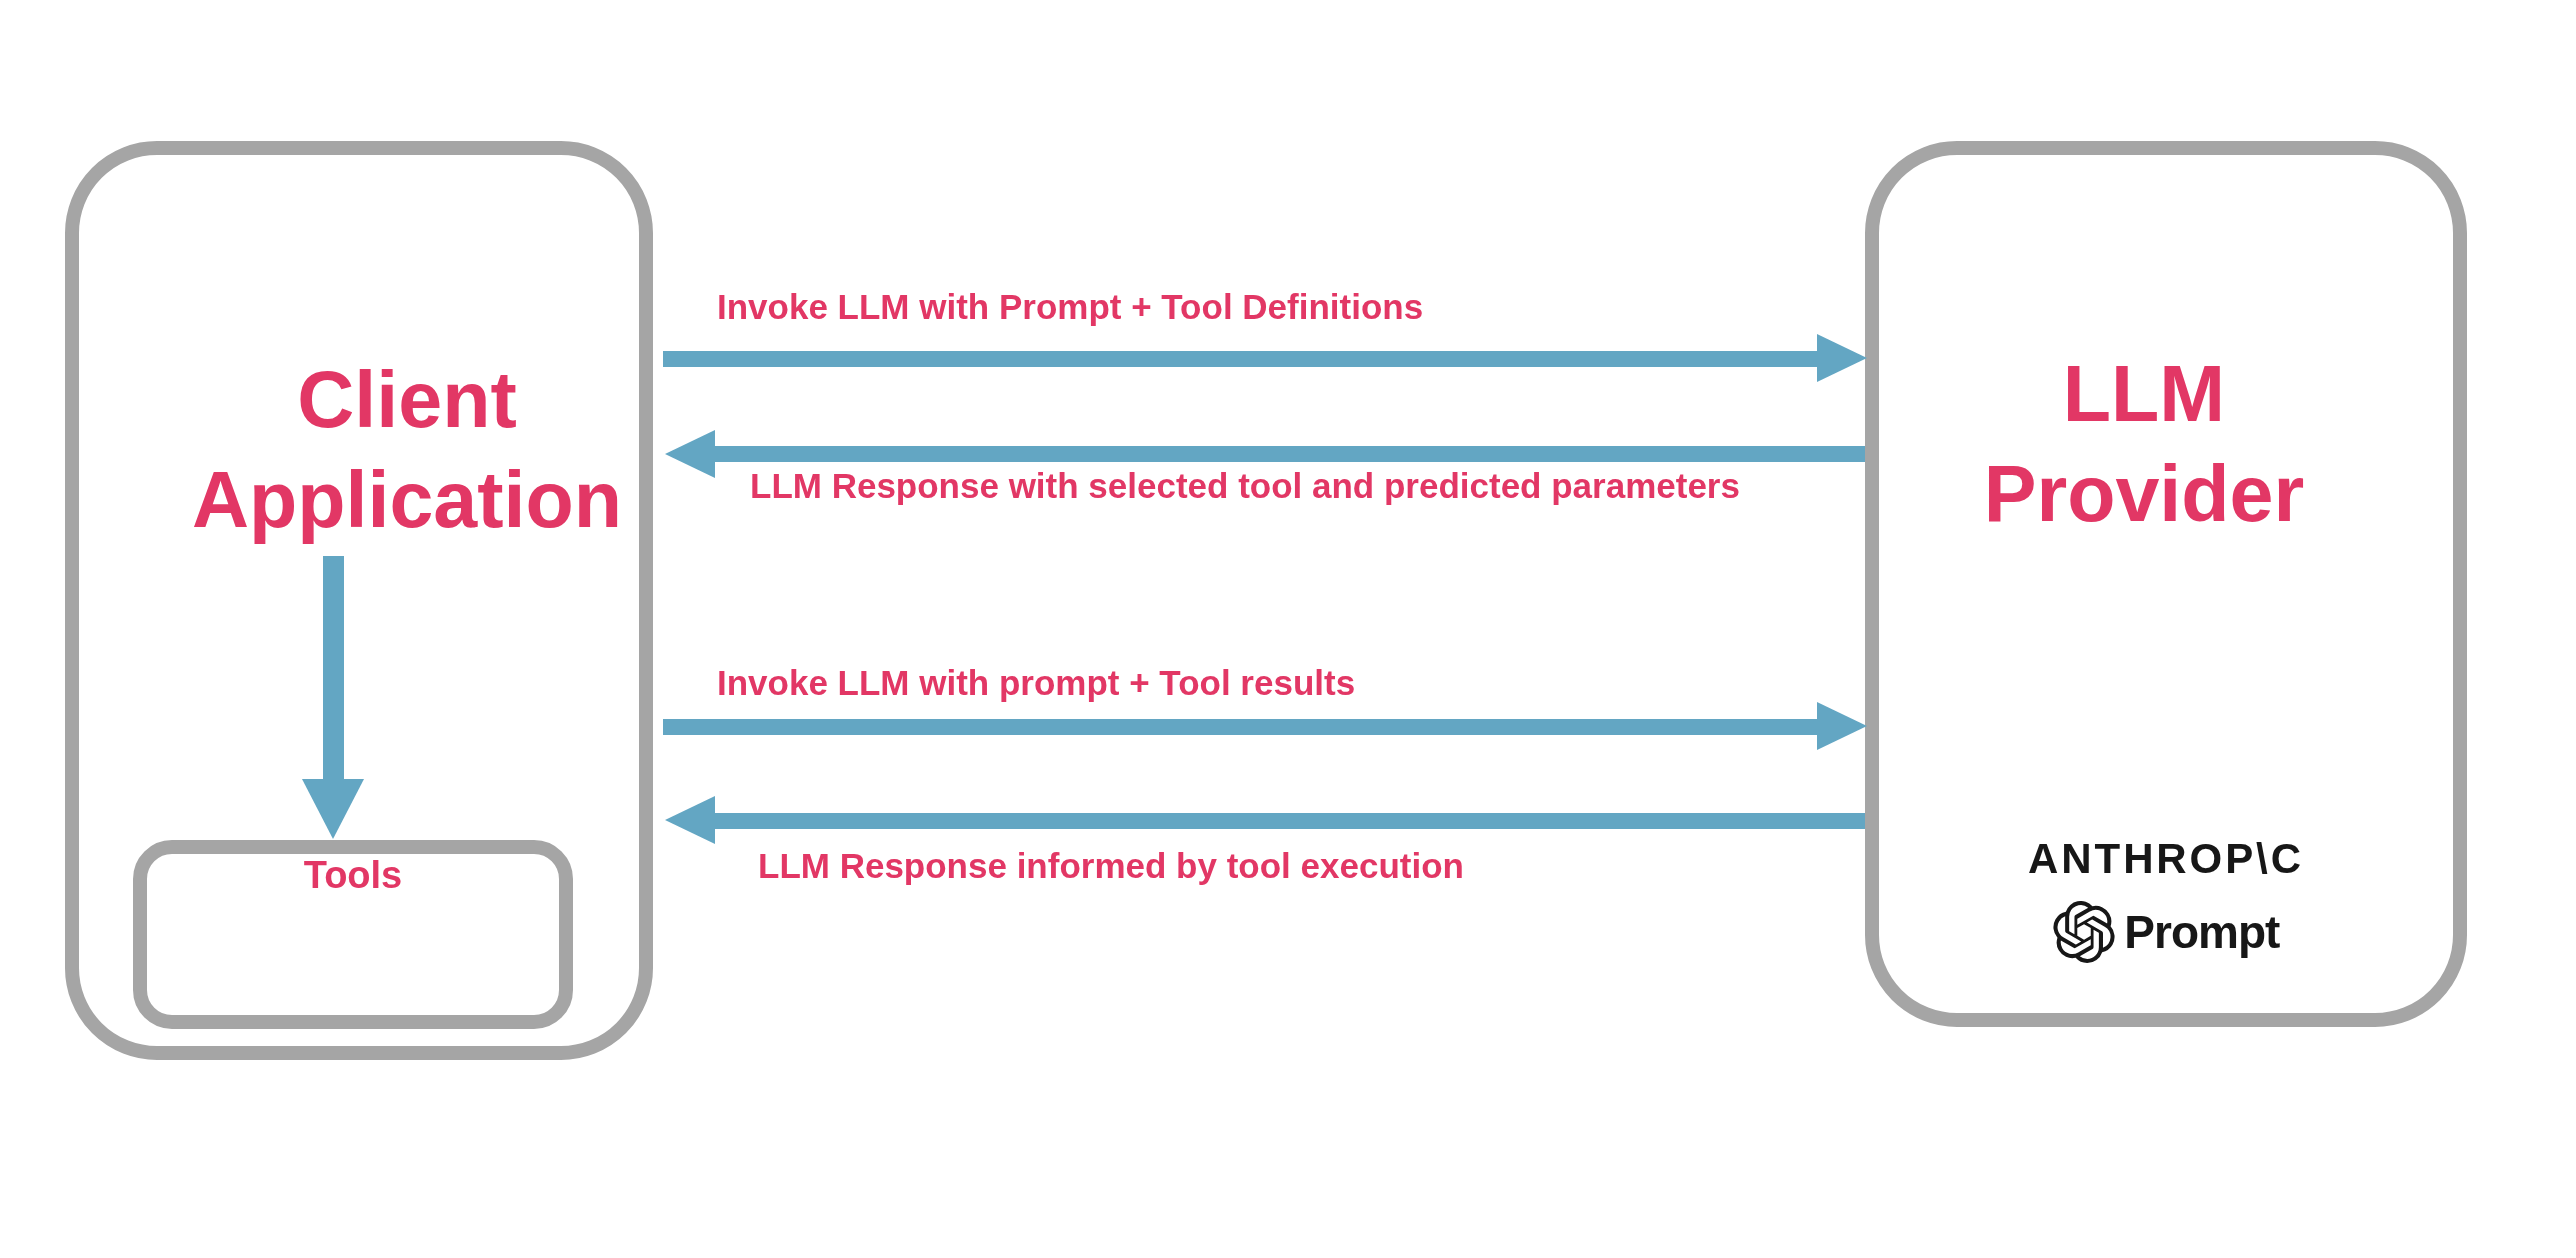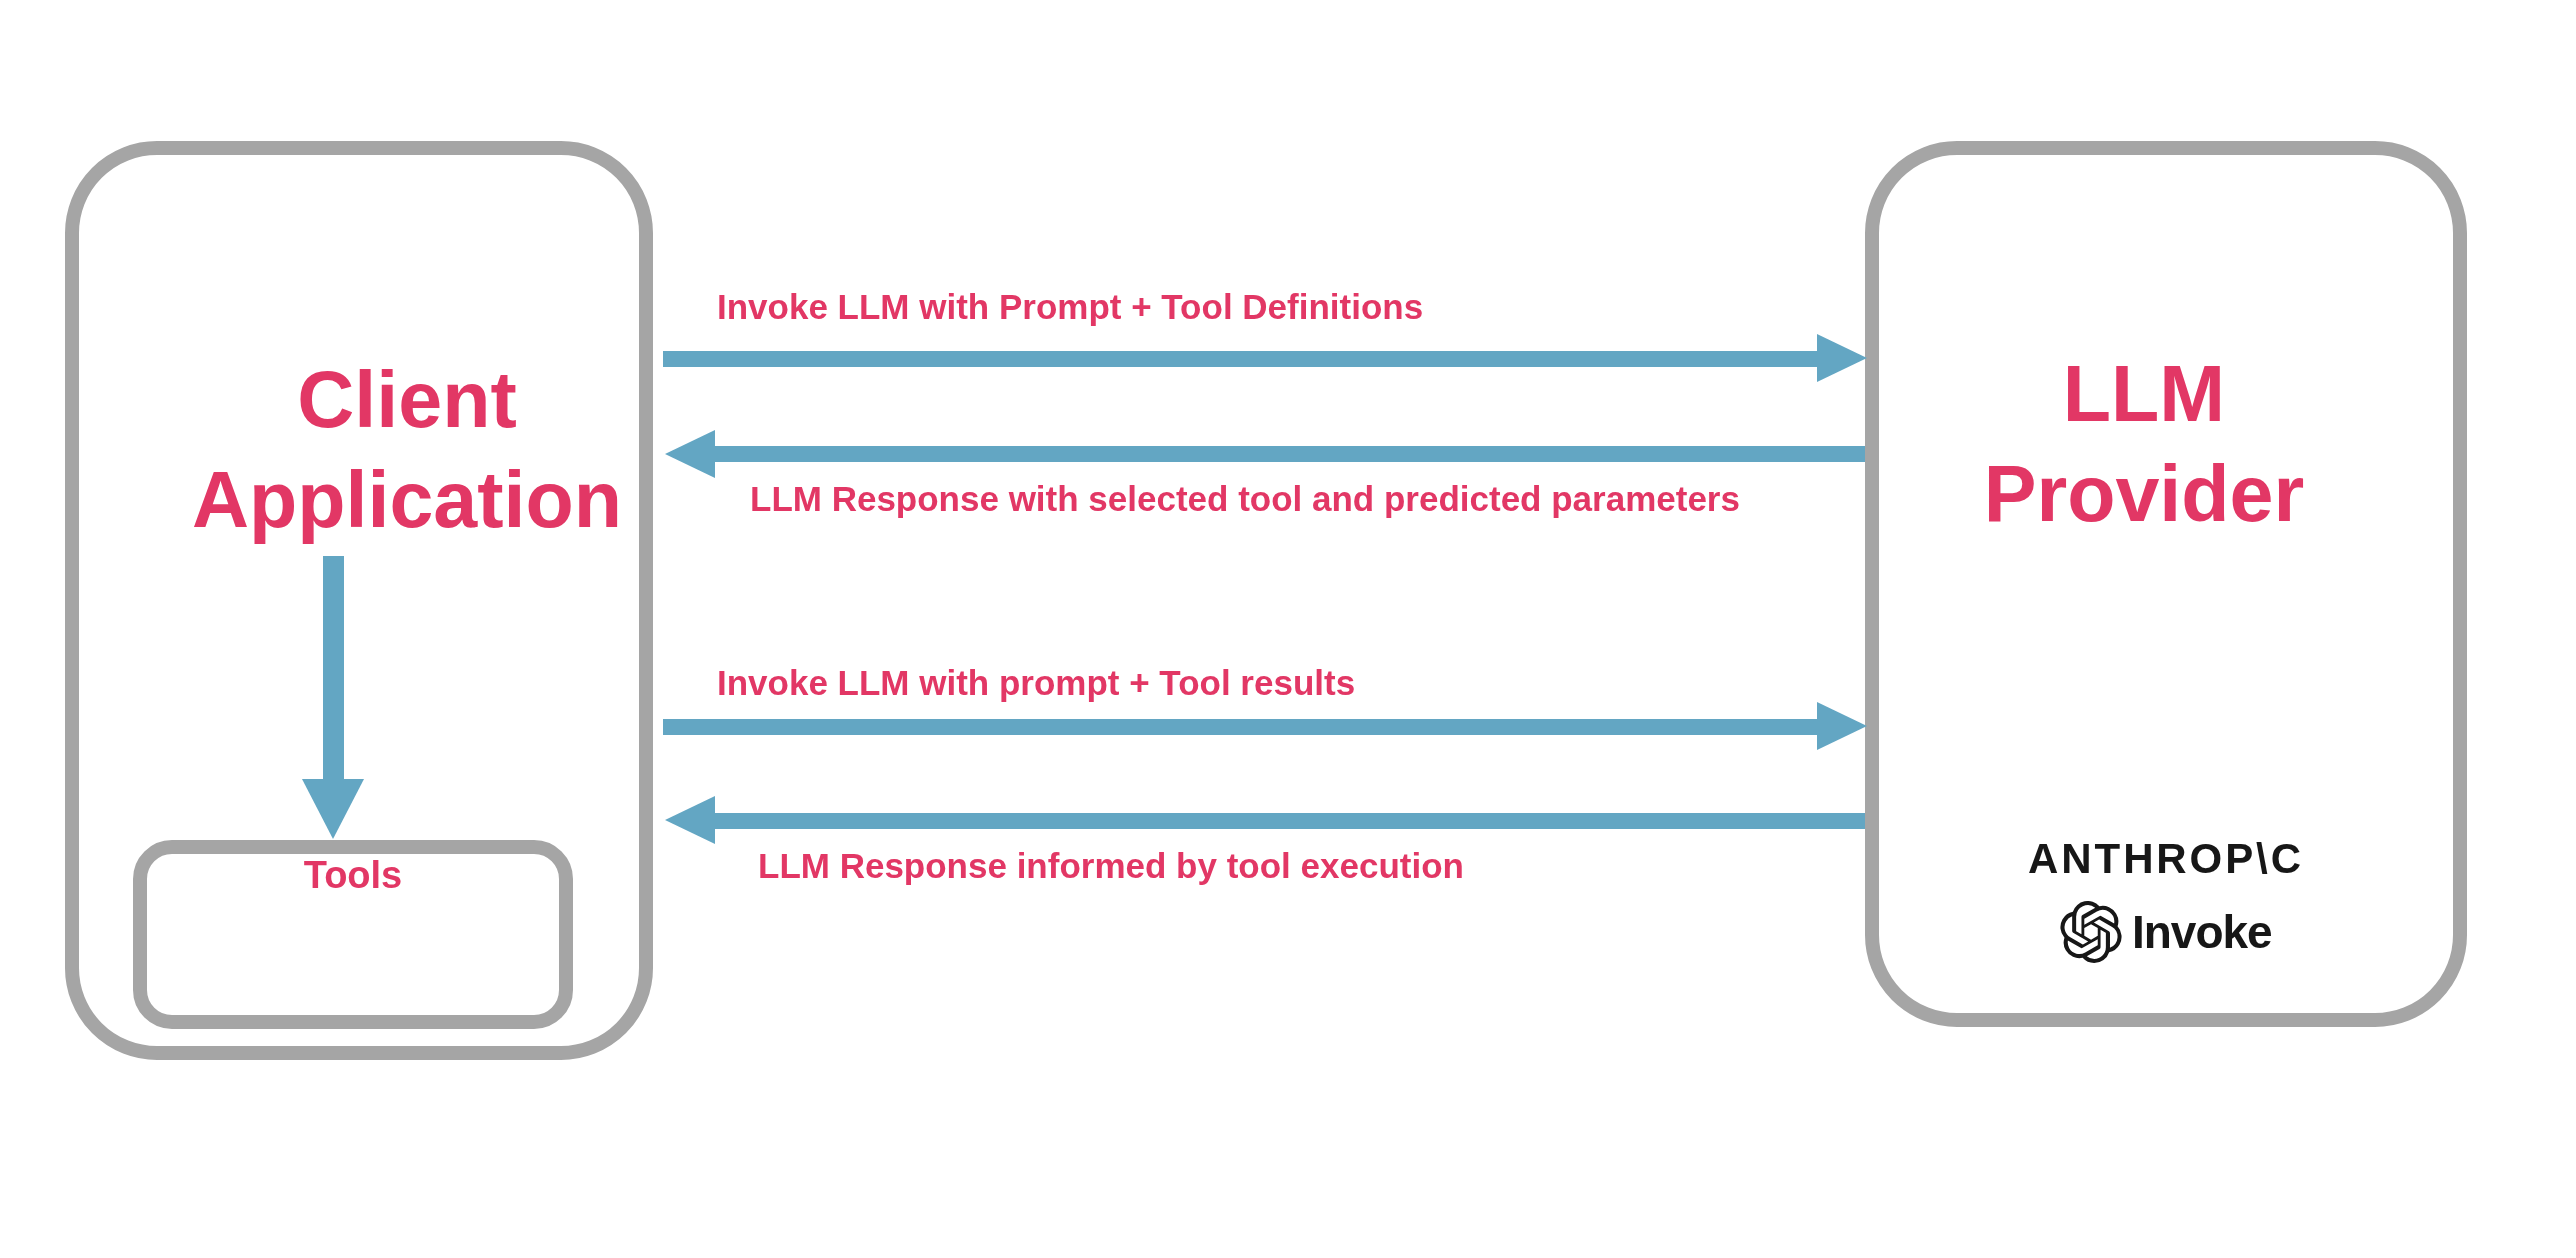--- a/index.html
+++ b/index.html
@@ -138,30 +138,30 @@
   </div>
 
   <div class="anthropic-logo" style="left:1865px; top:835px; width:602px;">ANTHROP\C</div>
 
   <div class="openai-logo" style="left:1865px; top:901px; width:602px;">
     <span style="display:inline-flex;">
       <svg width="62" height="62" viewBox="0 0 24 24" fill="#171717" xmlns="http://www.w3.org/2000/svg">
         <path d="M22.2819 9.8211a5.9847 5.9847 0 0 0-.5157-4.9108 6.0462 6.0462 0 0 0-6.5098-2.9A6.0651 6.0651 0 0 0 4.9807 4.1818a5.9847 5.9847 0 0 0-3.9977 2.9 6.0462 6.0462 0 0 0 .7427 7.0966 5.98 5.98 0 0 0 .511 4.9107 6.051 6.051 0 0 0 6.5146 2.9001A5.9847 5.9847 0 0 0 13.2599 24a6.0557 6.0557 0 0 0 5.7718-4.2058 5.9894 5.9894 0 0 0 3.9977-2.9001 6.0557 6.0557 0 0 0-.7475-7.073zM13.2599 22.4301a4.4755 4.4755 0 0 1-2.8764-1.04l.1419-.0804 4.7783-2.7582a.7948.7948 0 0 0 .3927-.6813v-6.7369l2.02 1.1686a.071.071 0 0 1 .038.0615v5.5826a4.504 4.504 0 0 1-4.4945 4.4944zm-9.6607-4.1254a4.4708 4.4708 0 0 1-.5346-3.0137l.142.0852 4.783 2.7582a.7712.7712 0 0 0 .7806 0l5.8428-3.3685v2.3324a.0804.0804 0 0 1-.0332.0615L9.74 19.9502a4.4992 4.4992 0 0 1-6.1408-1.6464zM2.3408 7.8956a4.485 4.485 0 0 1 2.3655-1.9728V11.6a.7664.7664 0 0 0 .3879.6765l5.8144 3.3543-2.0201 1.1685a.0757.0757 0 0 1-.071 0l-4.8303-2.7865A4.504 4.504 0 0 1 2.3408 7.8956zm16.5963 3.8558L13.1038 8.364 15.1192 7.2a.0757.0757 0 0 1 .071 0l4.8303 2.7913a4.4944 4.4944 0 0 1-.6765 8.1042v-5.6772a.79.79 0 0 0-.407-.667zm2.0107-3.0231l-.142-.0852-4.7735-2.7818a.7759.7759 0 0 0-.7854 0L9.409 9.2297V6.8974a.0662.0662 0 0 1 .0284-.0615l4.8303-2.7866a4.4992 4.4992 0 0 1 6.6802 4.66zM8.3065 12.863l-2.02-1.1638a.0804.0804 0 0 1-.038-.0567V6.0742a4.4992 4.4992 0 0 1 7.3757-3.4537l-.142.0805L8.704 5.459a.7948.7948 0 0 0-.3927.6813zm1.0976-2.3654l2.602-1.4998 2.6069 1.4998v2.9994l-2.5974 1.4997-2.6067-1.4997Z"></path>
       </svg>
     </span>
-    <span class="openai-text">Invoke</span>
+    <span class="openai-text">Prompt</span>
   </div>
 
   <div class="msg-label" style="left:717px; top:287px;">Invoke LLM with Prompt + Tool Definitions</div>
   <div class="bar-h" style="left:663px; top:351px; width:1156px;"></div>
   <div class="head-right" style="left:1817px; top:334px;"></div>
 
   <div class="head-left" style="left:665px; top:430px;"></div>
   <div class="bar-h" style="left:715px; top:446px; width:1150px;"></div>
-  <div class="msg-label" style="left:750px; top:479px;text-align:right;">LLM Response with selected tool and predicted parameters</div>
+  <div class="msg-label" style="left:750px; top:466px;text-align:right;">LLM Response with selected tool and predicted parameters</div>
 
   <div class="msg-label" style="left:717px; top:663px;">Invoke LLM with prompt + Tool results</div>
   <div class="bar-h" style="left:663px; top:719px; width:1156px;"></div>
   <div class="head-right" style="left:1817px; top:702px;"></div>
 
   <div class="head-left" style="left:665px; top:796px;"></div>
   <div class="bar-h" style="left:715px; top:813px; width:1150px;"></div>
   <div class="msg-label" style="left:758px; top:846px;">LLM Response informed by tool execution</div>
 
 </div>

